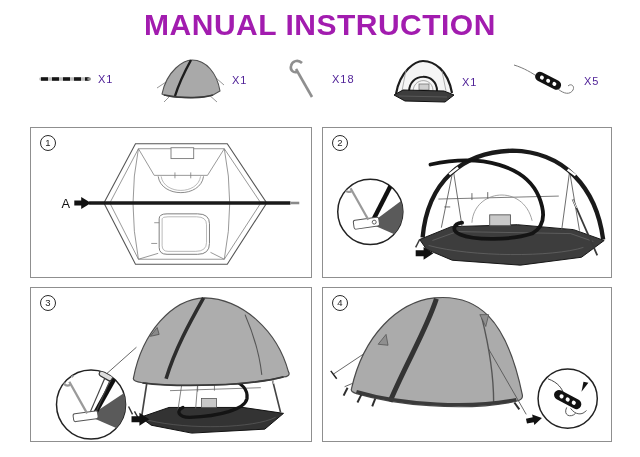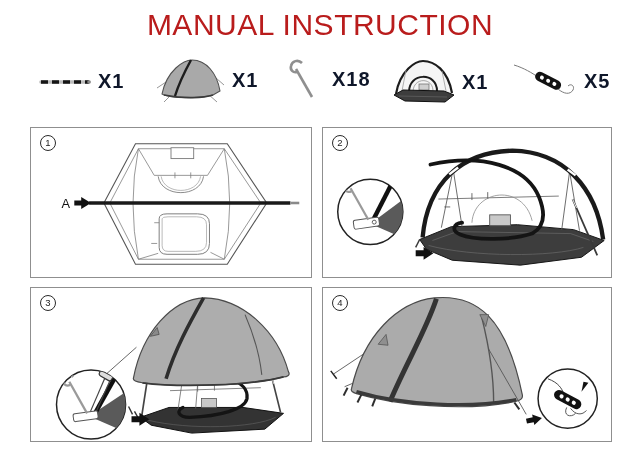--- a/index.html
+++ b/index.html
@@ -1,21 +1,21 @@
 <!DOCTYPE html>
 <html><head>
 <meta charset="utf-8">
 <style>
   html,body{margin:0;padding:0;}
   body{background:#e8e8e8;font-family:"Liberation Sans",sans-serif;}
   .page{position:relative;width:640px;height:457px;background:#ffffff;overflow:hidden;}
   .title{position:absolute;top:8px;left:0;width:640px;text-align:center;
-         font-size:30px;font-weight:400;letter-spacing:.5px;color:#b91c1c;margin:0;}
+         font-size:30px;font-weight:700;letter-spacing:.5px;color:#a21caf;margin:0;}
   .part{position:absolute;display:flex;align-items:center;gap:6px;}
-  .qty{font-size:20px;font-weight:700;color:#0f172a;letter-spacing:1px;white-space:nowrap;}
+  .qty{font-size:11px;font-weight:400;color:#4c1d95;letter-spacing:1px;white-space:nowrap;}
   .panel{position:absolute;background:#fff;border:1.5px solid #8f8f8f;box-sizing:border-box;}
   .panel svg{position:absolute;left:0;top:0;width:100%;height:100%;}
   .step-badge{position:absolute;left:9px;top:7px;width:14px;height:14px;border:1.2px solid #2a2a2a;
               border-radius:50%;font-size:9.5px;line-height:14px;text-align:center;color:#1a1a1a;
               background:#fff;z-index:2;}
   svg text{font-family:"Liberation Sans",sans-serif;}
 </style>
 </head>
 <body>
 

